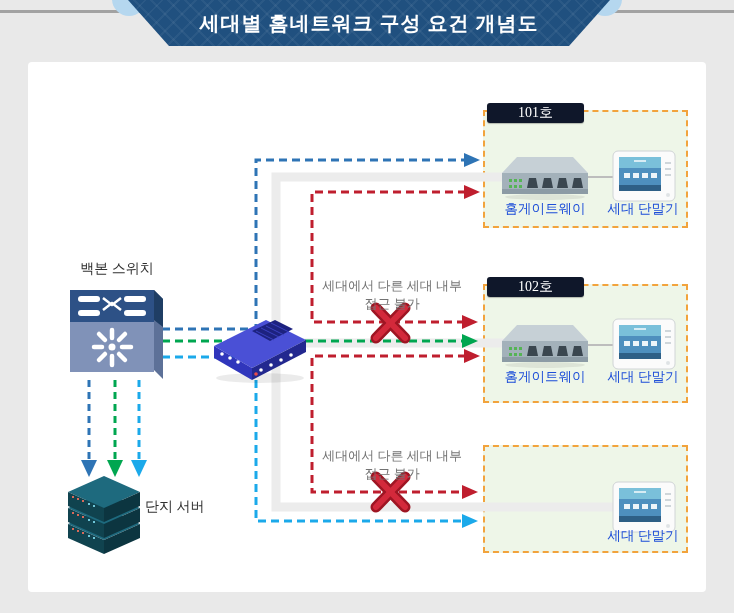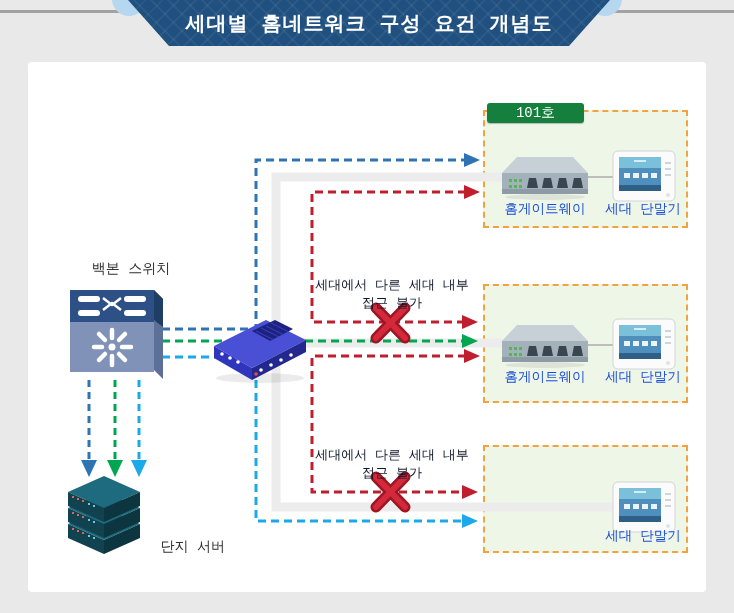--- a/index.html
+++ b/index.html
@@ -1,19 +1,19 @@
 <!DOCTYPE html>
 <html><head>
 <meta charset="utf-8">
 <style>
   html,body{margin:0;padding:0;}
   .stage{
     position:relative; width:734px; height:613px;
     background:#e9e9e9; overflow:hidden;
-    font-family:Liberation Mono, monospace;
+    font-family:Liberation Serif, serif;
   }
   
   .top-rule{position:absolute; left:0; top:10px; width:734px; height:3px; background:#a2a2a2; z-index:1;}
   .bump{position:absolute; width:34px; height:34px; border-radius:50%; background:#b5d7ef; top:-18px; z-index:2;}
   .bump.left{left:112px;} .bump.right{left:588px;}
   .banner{
     position:absolute; left:128px; top:0; width:482px; height:46px; z-index:3;
     background:#20507f;
     background-image:
       repeating-linear-gradient(45deg, rgba(255,255,255,0.05) 0 2px, rgba(255,255,255,0) 2px 12px),
@@ -27,34 +27,34 @@
   
   .unit{
     position:absolute; left:483px; width:205px; z-index:2;
     background:#eef6e8; border:2px dashed #f2a33c; box-sizing:border-box;
   }
   .unit-101{top:110px; height:118px;}
   .unit-102{top:284px; height:119px;}
   .unit-103{top:445px; height:108px;}
   .unit-tab{
     position:absolute; left:487px; width:97px; height:20px; z-index:4;
-    background:#15803d; border-radius:3px; color:#fff; font-size:14px;
+    background:#0f172a; border-radius:3px; color:#fff; font-size:14px;
     display:flex; align-items:center; justify-content:center;
     box-shadow:0 1px 1px rgba(0,0,0,0.25);
   }
   .tab-101{top:103px;} .tab-102{top:277px;} .tab-103{top:438px;}
   
   .wires{position:absolute; left:0; top:0; z-index:3;}
   
   .icon{position:absolute; z-index:4;}
   .node-label{position:absolute; z-index:4; color:#2f2f2f; font-size:14px; text-align:center;}
   .dev-label{position:absolute; z-index:4; color:#1d4ed8; font-size:13.5px; text-align:center; width:100px;}
   .warn{
     position:absolute; z-index:4; width:190px; text-align:center;
-    color:#0f172a; font-size:13px; line-height:18px; font-weight:500;
+    color:#737373; font-size:13px; line-height:18px; font-weight:500;
   }
 </style>
 </head>
 <body>
 
 <div class="stage">
 
   <div class="top-rule"></div>
   <div class="bump left"></div>
   <div class="bump right"></div>
@@ -62,20 +62,23 @@
     <span class="title">세대별 홈네트워크 구성 요건 개념도</span>
   </div>
 
   <div class="panel"></div>
 
   <div class="unit unit-101"></div>
   <div class="unit unit-102"></div>
   <div class="unit unit-103"></div>
   <div class="unit-tab tab-101">
     <span>101호</span>
+  </div>
+  <div class="unit-tab tab-102">
+    <span>102호</span>
   </div>
 
   <svg class="wires" width="734" height="613" viewBox="0 0 734 613">
 
     <g stroke="#ececec" stroke-width="9" fill="none">
       <path d="M540 177 L276 177 L276 507 L640 507"></path>
       <path d="M240 343 H540"></path>
     </g>
 
     <g stroke="#bdbdbd" stroke-width="2">
@@ -143,21 +146,21 @@
 
   <div class="warn" style="left:297px; top:277px;">
     <div>세대에서 다른 세대 내부</div>
     <div>접근 불가</div>
   </div>
   <div class="warn" style="left:297px; top:447px;">
     <div>세대에서 다른 세대 내부</div>
     <div>접근 불가</div>
   </div>
 
-  <div class="node-label" style="left:71px; top:260px; width:120px;">백본 스위치</div>
+  <div class="node-label" style="left:57px; top:260px; width:120px;">백본 스위치</div>
   <svg class="icon" style="left:70px; top:286px;" width="94" height="94" viewBox="0 0 94 94">
     <polygon points="84,4 93,13 93,93 84,84" fill="#5d7198"></polygon>
     <polygon points="84,4 93,13 93,41 84,34" fill="#1f3e64"></polygon>
     <rect x="0" y="36" width="84" height="50" fill="#8092b8"></rect>
     <rect x="0" y="4" width="84" height="32" fill="#2d5186"></rect>
     <g fill="#ffffff">
       <rect x="8" y="10" width="22" height="6" rx="3"></rect>
         <rect x="54" y="10" width="22" height="6" rx="3"></rect>
       <rect x="8" y="24" width="22" height="6" rx="3"></rect>
         <rect x="54" y="24" width="22" height="6" rx="3"></rect>
@@ -196,21 +199,21 @@
         <circle cx="22" cy="46" r="1.8"></circle>
         <circle cx="30" cy="50" r="1.8"></circle>
       <circle cx="53" cy="58" r="1.8"></circle>
         <circle cx="63" cy="53" r="1.8"></circle>
         <circle cx="73" cy="48" r="1.8"></circle>
         <circle cx="83" cy="43" r="1.8"></circle>
     </g>
     <circle cx="48" cy="62" r="1.8" fill="#e84a4a"></circle>
   </svg>
 
-  <div class="node-label" style="left:145px; top:498px; width:80px; text-align:right;margin-top:40px;">단지 서버</div>
+  <div class="node-label" style="left:145px; top:498px; width:80px; text-align:left;">단지 서버</div>
   <svg class="icon" style="left:58px; top:474px;" width="92" height="92" viewBox="0 0 92 92">
     <g>
       <polygon points="10,50 46,34 82,50 46,66" fill="#1e6a7e"></polygon>
       <polygon points="10,50 46,66 46,80 10,64" fill="#10434f"></polygon>
       <polygon points="46,66 82,50 82,64 46,80" fill="#0c3540"></polygon>
     </g>
     <g>
       <polygon points="10,34 46,18 82,34 46,50" fill="#1e6a7e"></polygon>
       <polygon points="10,34 46,50 46,64 10,48" fill="#10434f"></polygon>
       <polygon points="46,50 82,34 82,48 46,64" fill="#0c3540"></polygon>

